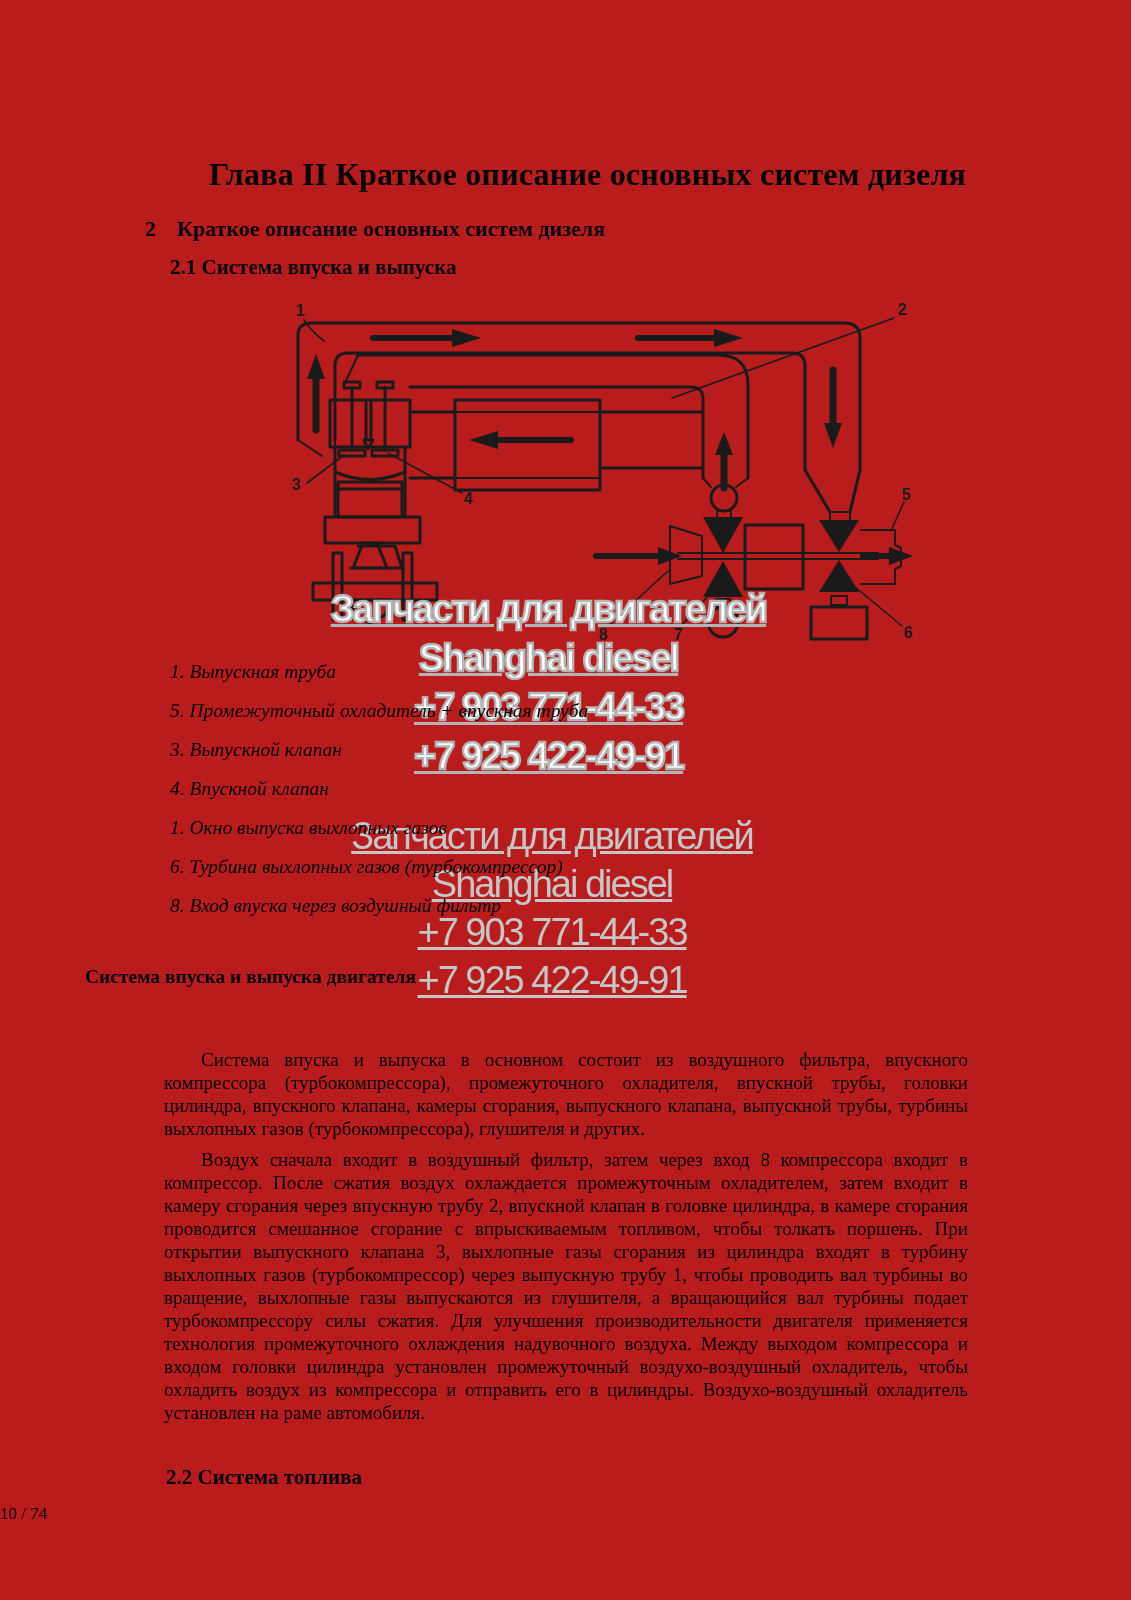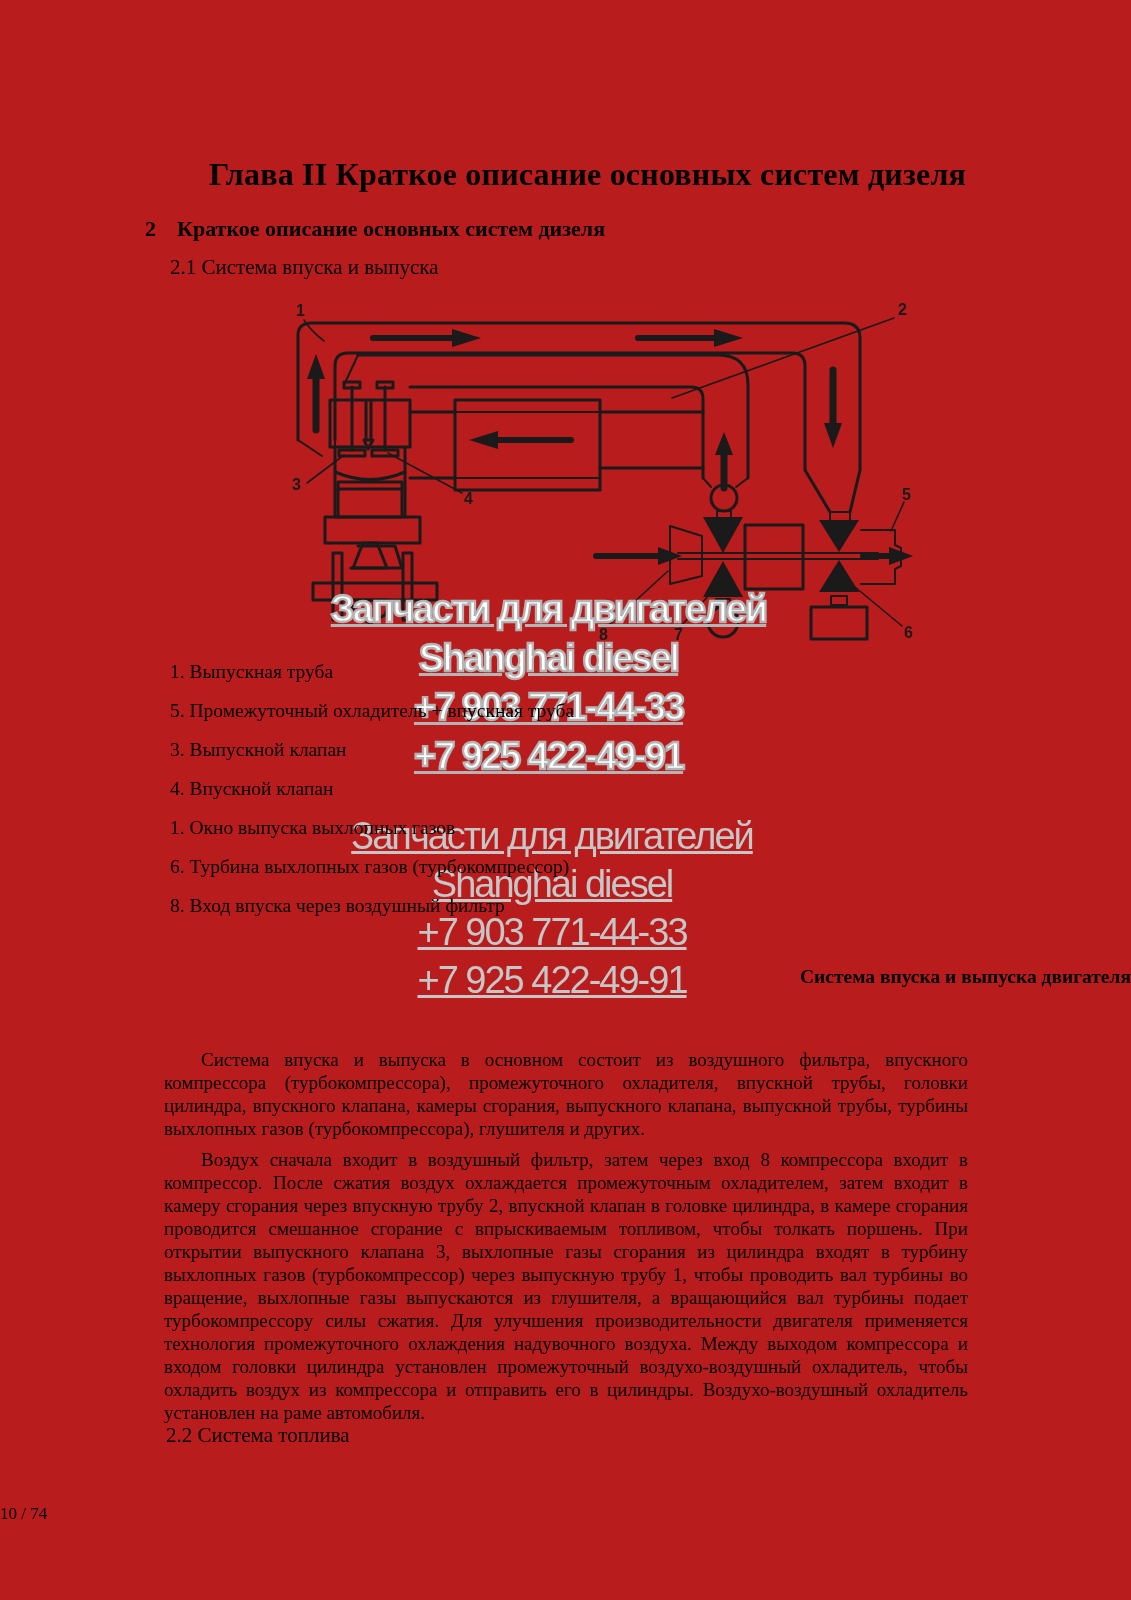--- a/index.html
+++ b/index.html
@@ -11,39 +11,39 @@
   .doc-title{
     position:absolute;top:156px;left:0;width:1131px;text-align:center;
     font-size:32px;font-weight:bold;transform:translateX(22px);
     letter-spacing:0.2px;z-index:3;
   }
   .h2{
     position:absolute;top:216px;left:145px;font-size:22px;font-weight:bold;z-index:3;
     display:flex;
   }
   .h2 .num{margin-right:21px;}
-  .h21{position:absolute;top:255px;left:170px;font-size:21px;font-weight:normal;z-index:3;}
-  .h22{position:absolute;top:1423px;left:166px;font-size:21px;font-weight:normal;z-index:3;}
+  .h21{position:absolute;top:255px;left:170px;font-size:21px;font-weight:bold;z-index:3;}
+  .h22{position:absolute;top:1465px;left:166px;font-size:21px;font-weight:bold;z-index:3;}
 
   .diagram{position:absolute;left:278px;top:290px;width:640px;height:368px;z-index:0;}
 
   
   .wm{position:absolute;text-align:center;font-family:"Liberation Sans", sans-serif;
       pointer-events:none;white-space:nowrap;}
   .wm div{line-height:49px;height:49px;font-size:38px;letter-spacing:-2px;text-decoration:underline;}
   .wm1{top:585px;left:0;width:1097px;z-index:1;font-weight:700;
        color:#ffffff;-webkit-text-stroke:2.3px #b4b4b4;}
   .wm2{top:812px;left:0;width:1104px;z-index:1;font-weight:400;color:#c6c6c6;}
   .wm2 div{line-height:48px;height:48px;}
 
   .legend{position:absolute;top:660px;left:170px;z-index:2;font-size:19.5px;}
-  .legend-item{line-height:24px;margin-bottom:15px;}
+  .legend-item{line-height:24px;margin-bottom:15px;font-style:italic;}
 
   .fig-caption{
-    position:absolute;top:966px;left:85px;width:1046px;text-align:right;
+    position:absolute;top:966px;left:85px;width:1046px;text-align:left;
     font-size:19.5px;font-weight:bold;z-index:2;
   }
 
   .para{
     position:absolute;left:164px;width:804px;font-size:19px;line-height:23px;
     text-align:justify;text-indent:37px;z-index:2;
   }
   .p1{top:1048px;}
   .p2{top:1148px;}
 

